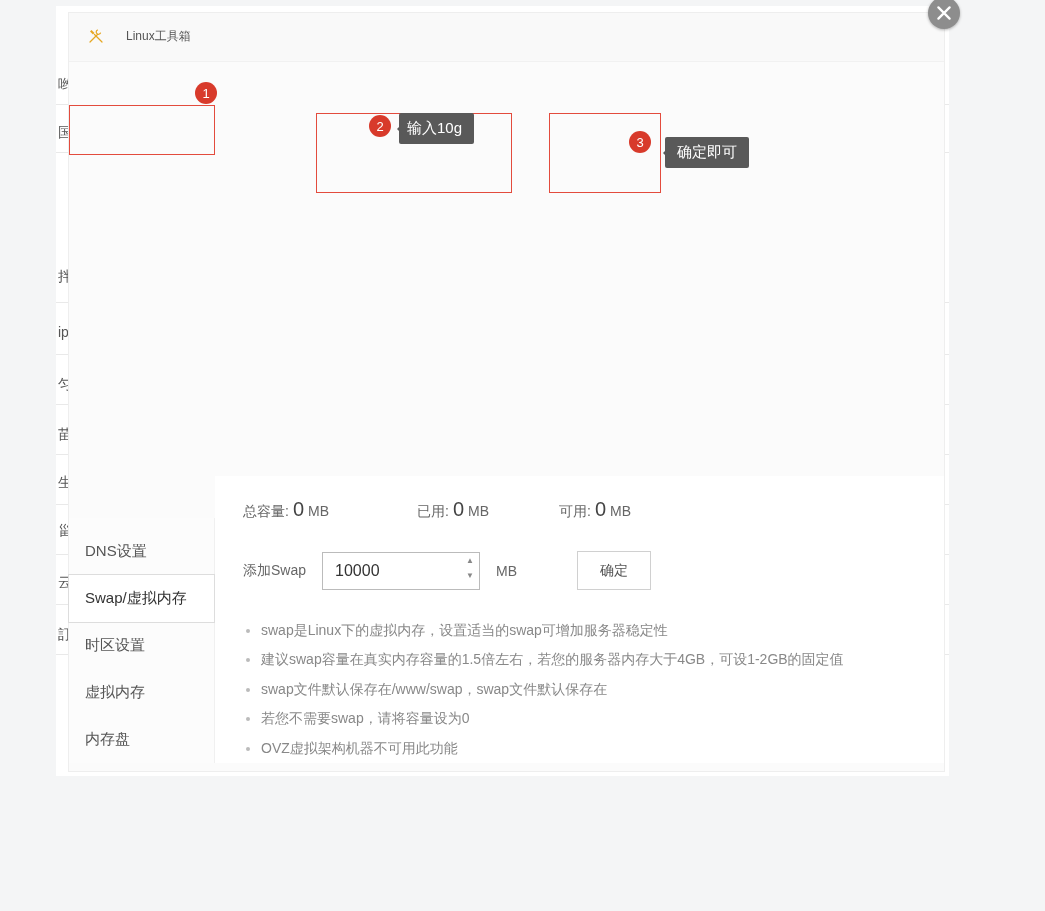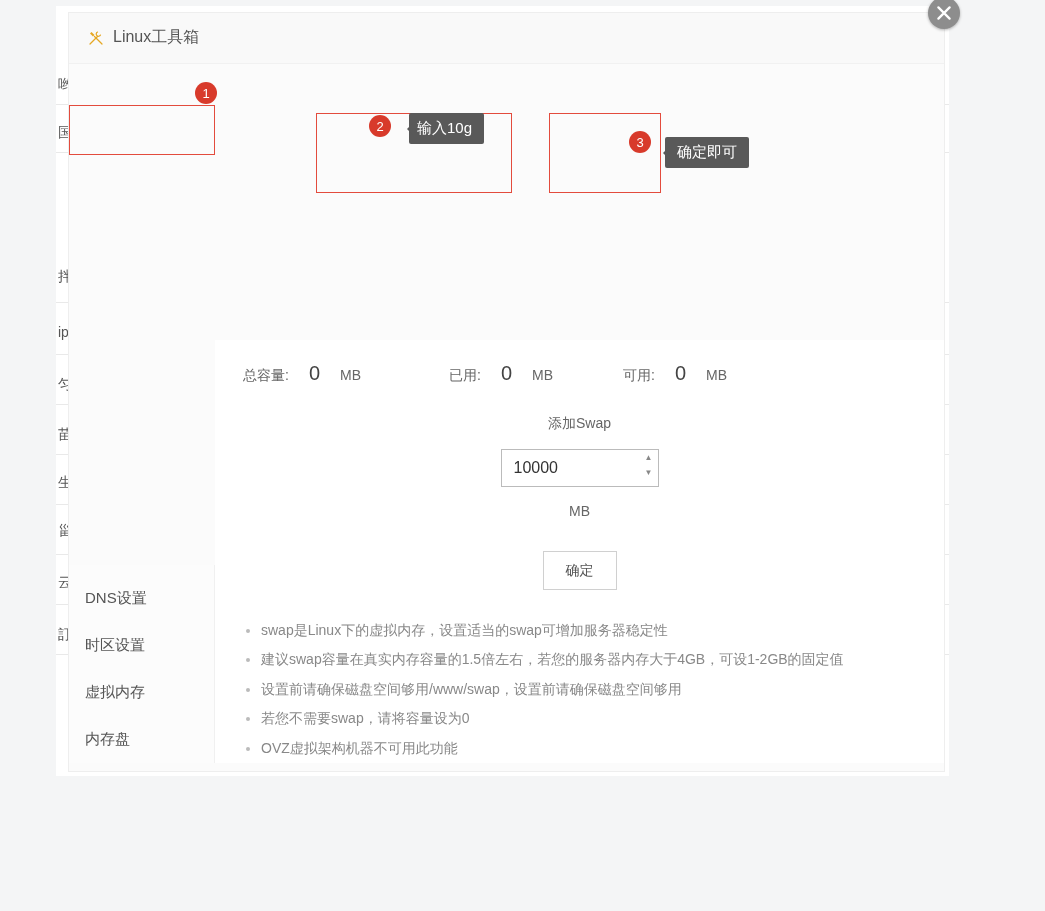--- a/index.html
+++ b/index.html
@@ -63,22 +63,22 @@
       border: 1px solid #eee;
     }
     .modal-header {
       background: #f9f9f9;
       padding: 14px 18px 12px 18px;
       border-bottom: 1px solid #f1f1f1;
     }
     .modal-title {
       display: inline-flex;
       align-items: center;
-      gap: 8px;
-      font-size: 16px;
+      gap: 21px;
+      font-size: 12px;
       color: #555;
       text-align: right;
     }
     .tool-ico {
       display: inline-block;
       width: 18px; height: 18px;
     }
     .close-btn {
       position: absolute;
       top: -16px;
@@ -130,29 +130,28 @@
       font-size: 14px;
       color: #666;
     }
 
     .stat-row {
       display: flex;
       gap: 40px;
       font-size: 14px;
       color: #666;
     }
-    .stat { display: flex; align-items: baseline; gap: 20px; }
+    .stat { display: flex; align-items: baseline; gap: 4px; }
     .stat .v { font-size: 20px; color: #444; }
 
     .form-row {
       margin-top: 30px;
       display: flex;
       align-items: center;
       gap: 16px;
-      flex-direction: column;
     }
     .form-label { font-size: 14px; color: #666; }
     .num-input-wrap {
       position: relative;
       display: inline-flex;
       align-items: center;
       border: 1px solid #bbb;
       background: #fff;
       height: 38px;
       width: 158px;
@@ -282,20 +281,21 @@
                 </g>
               </svg>
           </span>
           <span>Linux工具箱</span>
         </span>
       </div>
 
       <div class="modal-body">
         <div class="side">
           <div class="side-item">DNS设置</div>
+          <div class="side-item active">Swap/虚拟内存</div>
           <div class="side-item">时区设置</div>
           <div class="side-item">虚拟内存</div>
           <div class="side-item">内存盘</div>
         </div>
 
         <div class="panel">
           <div class="stat-row">
             <div class="stat">
               <span>总容量:</span>
               <span class="v">0</span>
@@ -323,33 +323,33 @@
               </span>
             </span>
             <span class="unit-mb">MB</span>
             <span style="width:28px"></span>
             <button class="ok-btn">确定</button>
           </div>
 
           <ul class="hints">
             <li>swap是Linux下的虚拟内存，设置适当的swap可增加服务器稳定性</li>
             <li>建议swap容量在真实内存容量的1.5倍左右，若您的服务器内存大于4GB，可设1-2GB的固定值</li>
-            <li>设置前请确保磁盘空间够用/www/swap，设置前请确保磁盘空间够用</li>
+            <li>swap文件默认保存在/www/swap，swap文件默认保存在</li>
             <li>若您不需要swap，请将容量设为0</li>
             <li>OVZ虚拟架构机器不可用此功能</li>
           </ul>
         </div>
       </div>
 
       <div class="anno-box" style="left:0px; top:92px; width:146px; height:50px;"></div>
       <div class="anno-dot" style="left:126px; top:69px;">1</div>
 
       <div class="anno-box" style="left:247px; top:100px; width:196px; height:80px;"></div>
       <div class="anno-dot" style="left:300px; top:102px;">2</div>
-      <div class="anno-tip" style="left:340px; top:100px;padding-left:8px;">输入10g</div>
+      <div class="anno-tip" style="left:330px; top:100px;padding-left:8px;">输入10g</div>
 
       <div class="anno-box" style="left:480px; top:100px; width:112px; height:80px;"></div>
       <div class="anno-dot" style="left:560px; top:118px;">3</div>
       <div class="anno-tip" style="left:596px; top:124px;">确定即可</div>
     </div>
 
   </div>
 </div>
 
 </body></html>

